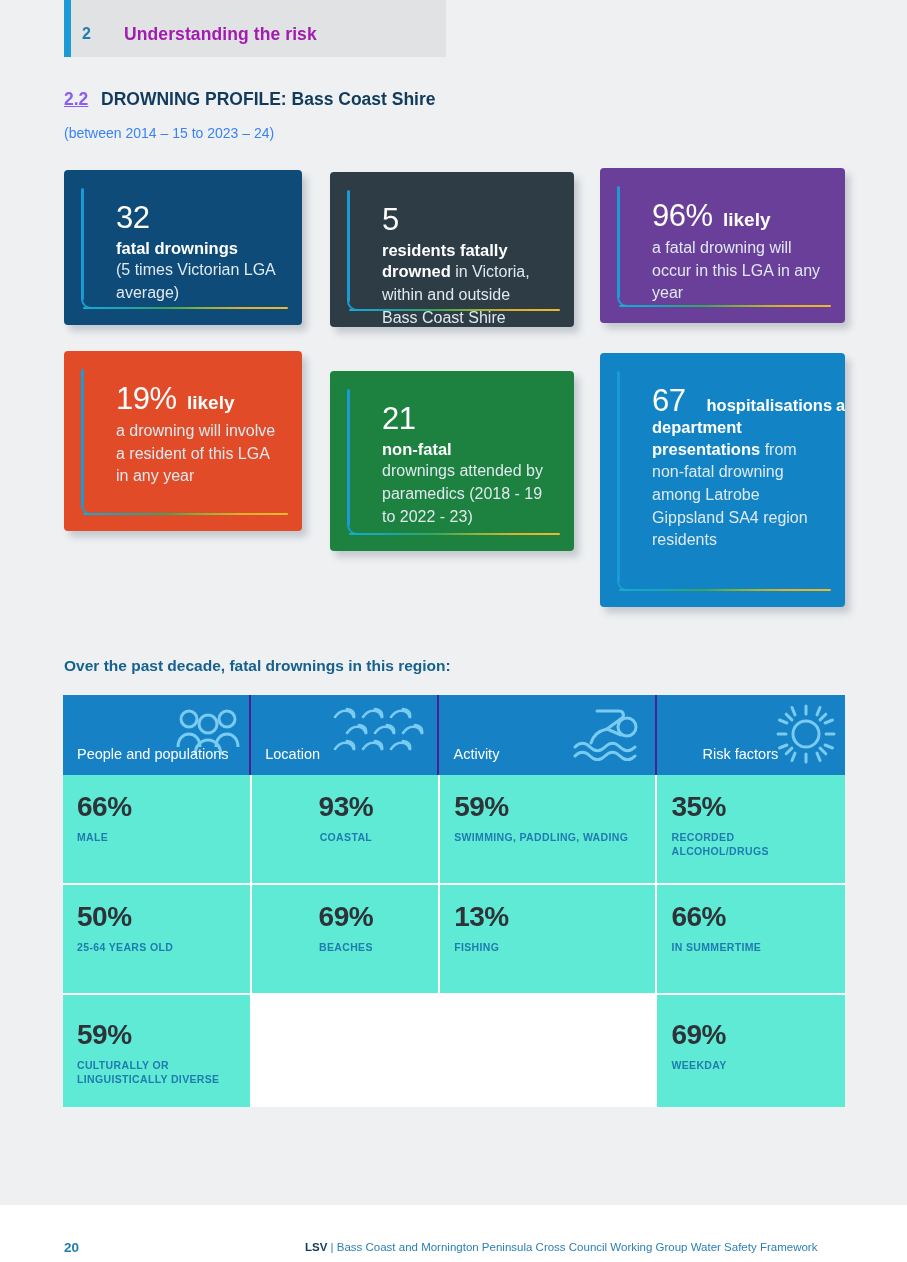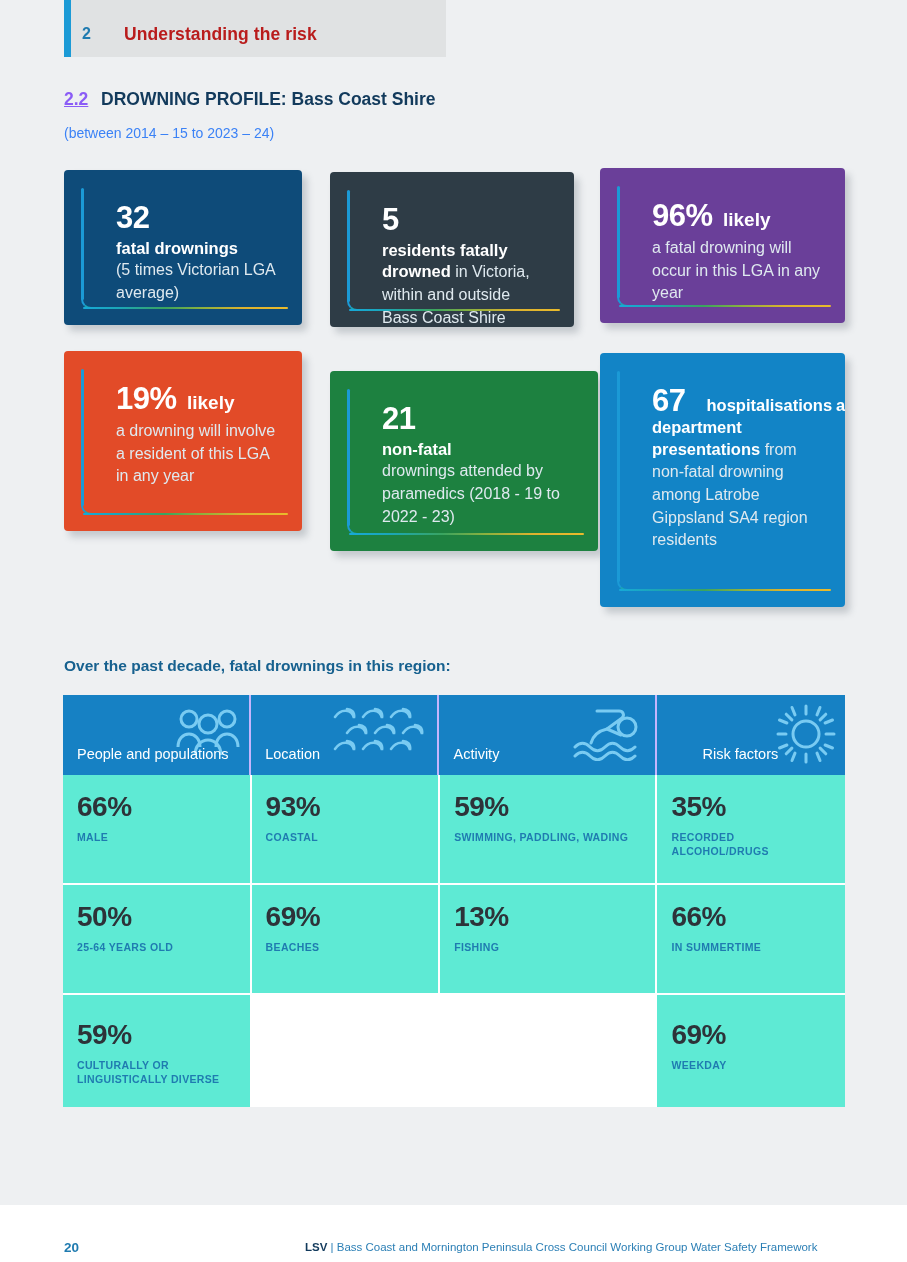--- a/index.html
+++ b/index.html
@@ -21,21 +21,21 @@
     background:#e0e2e3;display:flex;align-items:center;
   }
   .chapter-rule{
     position:absolute;left:64px;top:0px;width:7px;height:57px;background:#1b9ad6;
   }
   .chapter-num{
     position:absolute;left:82px;top:25px;font-size:16px;color:#1f7bb0;font-weight:bold;
     letter-spacing:.2px;
   }
   .chapter-title{
-    position:absolute;left:124px;top:24px;font-size:17.5px;color:#b91c1c;font-weight:bold;
+    position:absolute;left:124px;top:24px;font-size:17.5px;color:#a21caf;font-weight:bold;
     letter-spacing:.1px;
   }
 
   
   .sec-num{
     position:absolute;left:64px;top:89px;font-size:17.5px;font-weight:bold;color:#8b5cf6;text-decoration:underline;
   }
   .sec-title{
     position:absolute;left:101px;top:89px;font-size:17.5px;font-weight:bold;color:#123a5c;
   }
@@ -54,48 +54,48 @@
   .hline{
     position:absolute;left:2px;bottom:0;height:2.5px;right:0;border-radius:2px;
     background:linear-gradient(90deg,#17a9d8 0%,#1ba6b6 18%,#3aa45f 40%,#8cb13e 58%,#ddb22e 78%,#e9bb2c 100%);
   }
   .corner{
     position:absolute;left:0;bottom:0;width:12px;height:12px;
     border-left:2.5px solid #1b9ad6;border-bottom:2.5px solid #1ba6b6;
     border-bottom-left-radius:10px;
   }
   .ctext{position:absolute;left:35px;top:14px;right:10px;}
-  .big{font-size:31px;font-weight:bold;line-height:1.0;letter-spacing:-0.5px;}
+  .big{font-size:31px;font-weight:normal;line-height:1.0;letter-spacing:-0.5px;}
   .bigsm{font-size:19px;font-weight:bold;}
   .lbl{font-size:16.5px;font-weight:bold;line-height:1.28;}
   .desc{font-size:16px;font-weight:300;line-height:1.42;}
   .white{color:#ffffff;}
   .softw{color:#dfe9ef;}
 
   #card-fatal{left:64px;top:170px;width:238px;height:155px;background:#0e4b79;}
   #card-residents{left:330px;top:172px;width:244px;height:155px;background:#2e3c46;}
   #card-likelyfatal{left:600px;top:168px;width:245px;height:155px;background:#6a3f99;}
   #card-resident19{left:64px;top:351px;width:238px;height:180px;background:#e24b28;}
-  #card-nonfatal{left:330px;top:371px;width:244px;height:180px;background:#1d8140;padding-left:24px;}
+  #card-nonfatal{left:330px;top:371px;width:244px;height:180px;background:#1d8140;}
   #card-hosp{left:600px;top:353px;width:245px;height:254px;background:#1284c6;}
 
   
   .table-head{
     position:absolute;left:64px;top:657px;font-size:15.5px;font-weight:bold;color:#17618f;
   }
   .dtable{position:absolute;left:63px;top:695px;width:782px;}
   .trow{display:flex;}
   .tcell{position:relative;box-sizing:border-box;}
   .c1{width:196px;}
-  .c2{width:196px;}
+  .c2{width:196px;text-align:center;}
   .c3{width:226px;}
   .c4{width:195px;padding-left:32px;}
 
   .hrow .tcell{
-    height:80px;background:#1681c4;border-right:2px solid #c4b5fd;
+    height:80px;background:#1681c4;border-right:2px solid #4c1d95;
     display:flex;align-items:flex-end;
   }
   .hrow .tcell:last-child{border-right:none;}
   .hlabel{
     color:#ffffff;font-size:14.5px;font-weight:300;line-height:1.18;
     padding:0 0 12px 14px;position:relative;z-index:2;
   }
   .hicon{position:absolute;right:8px;top:8px;opacity:.95;}
 
   .drow .tcell{

